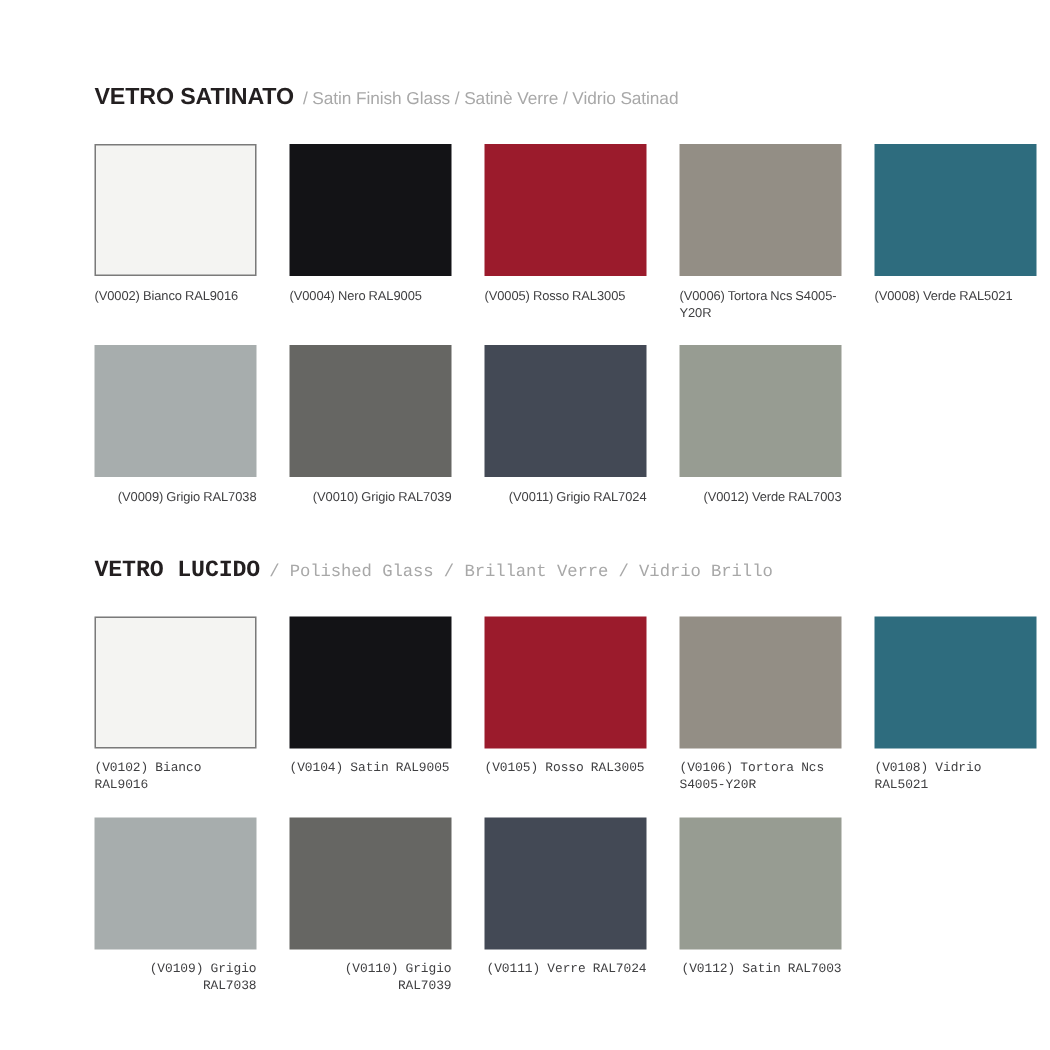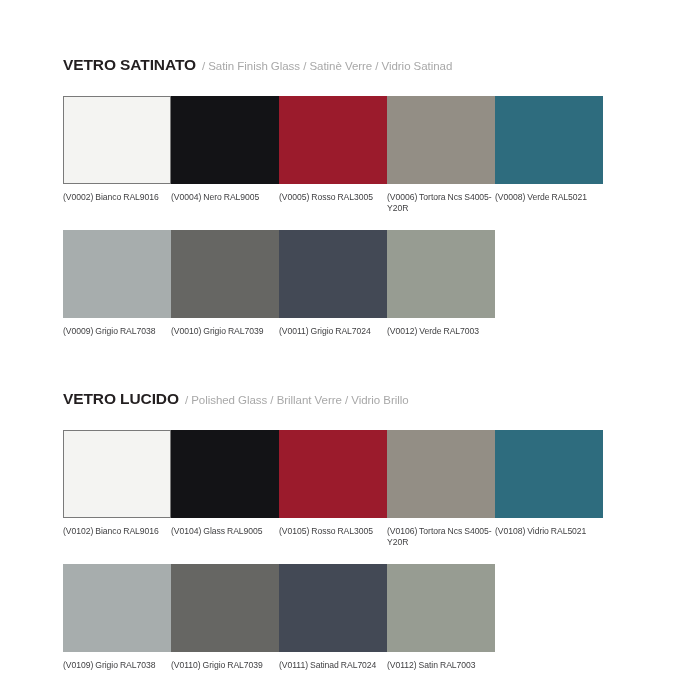--- a/index.html
+++ b/index.html
@@ -28,21 +28,21 @@
   }
 
   
   .section {
     position: absolute;
     left: 63px;
     width: 600px;
   }
 
   #section-satinato { top: 38px; }
-  #section-lucido   { top: 372px; }
+  #section-lucido   { top: 353px; font-family: Liberation Mono, monospace; }
 
   .section-header {
     display: flex;
     align-items: baseline;
     white-space: nowrap;
     margin-bottom: 20px;
     height: 20px;
   }
 
   .section-title {
@@ -56,24 +56,26 @@
     font-size: 11.5px;
     font-weight: normal;
     color: #a8a8a8;
     margin-left: 6px;
     letter-spacing: -0.05px;
   }
 
   
   .swatch-row {
     display: flex;
+    gap: 22px;
   }
 
   .swatch-row + .swatch-row {
     margin-top: 16px;
+    text-align: right;
   }
 
   .swatch-cell {
     width: 108px;
     flex: 0 0 108px;
   }
 
   .swatch-chip {
     width: 108px;
     height: 88px;
@@ -154,21 +156,21 @@
       <span class="section-subtitle">/ Polished Glass / Brillant Verre / Vidrio Brillo</span>
     </div>
 
     <div class="swatch-row">
       <div class="swatch-cell">
         <span class="swatch-chip bordered" style="background-color: rgb(244, 244, 242);"></span>
         <div class="swatch-label">(V0102) Bianco RAL9016</div>
       </div>
       <div class="swatch-cell">
         <span class="swatch-chip" style="background-color: rgb(19, 19, 22);"></span>
-        <div class="swatch-label">(V0104) Glass RAL9005</div>
+        <div class="swatch-label">(V0104) Satin RAL9005</div>
       </div>
       <div class="swatch-cell">
         <span class="swatch-chip" style="background-color: rgb(155, 27, 44);"></span>
         <div class="swatch-label">(V0105) Rosso RAL3005</div>
       </div>
       <div class="swatch-cell">
         <span class="swatch-chip" style="background-color: rgb(147, 142, 133);"></span>
         <div class="swatch-label">(V0106) Tortora Ncs S4005-Y20R</div>
       </div>
       <div class="swatch-cell">
@@ -181,21 +183,21 @@
       <div class="swatch-cell">
         <span class="swatch-chip" style="background-color: rgb(167, 173, 173);"></span>
         <div class="swatch-label">(V0109) Grigio RAL7038</div>
       </div>
       <div class="swatch-cell">
         <span class="swatch-chip" style="background-color: rgb(102, 102, 99);"></span>
         <div class="swatch-label">(V0110) Grigio RAL7039</div>
       </div>
       <div class="swatch-cell">
         <span class="swatch-chip" style="background-color: rgb(67, 73, 85);"></span>
-        <div class="swatch-label">(V0111) Satinad RAL7024</div>
+        <div class="swatch-label">(V0111) Verre RAL7024</div>
       </div>
       <div class="swatch-cell">
         <span class="swatch-chip" style="background-color: rgb(151, 156, 146);"></span>
         <div class="swatch-label">(V0112) Satin RAL7003</div>
       </div>
     </div>
   </div>
 
 </div>
 

